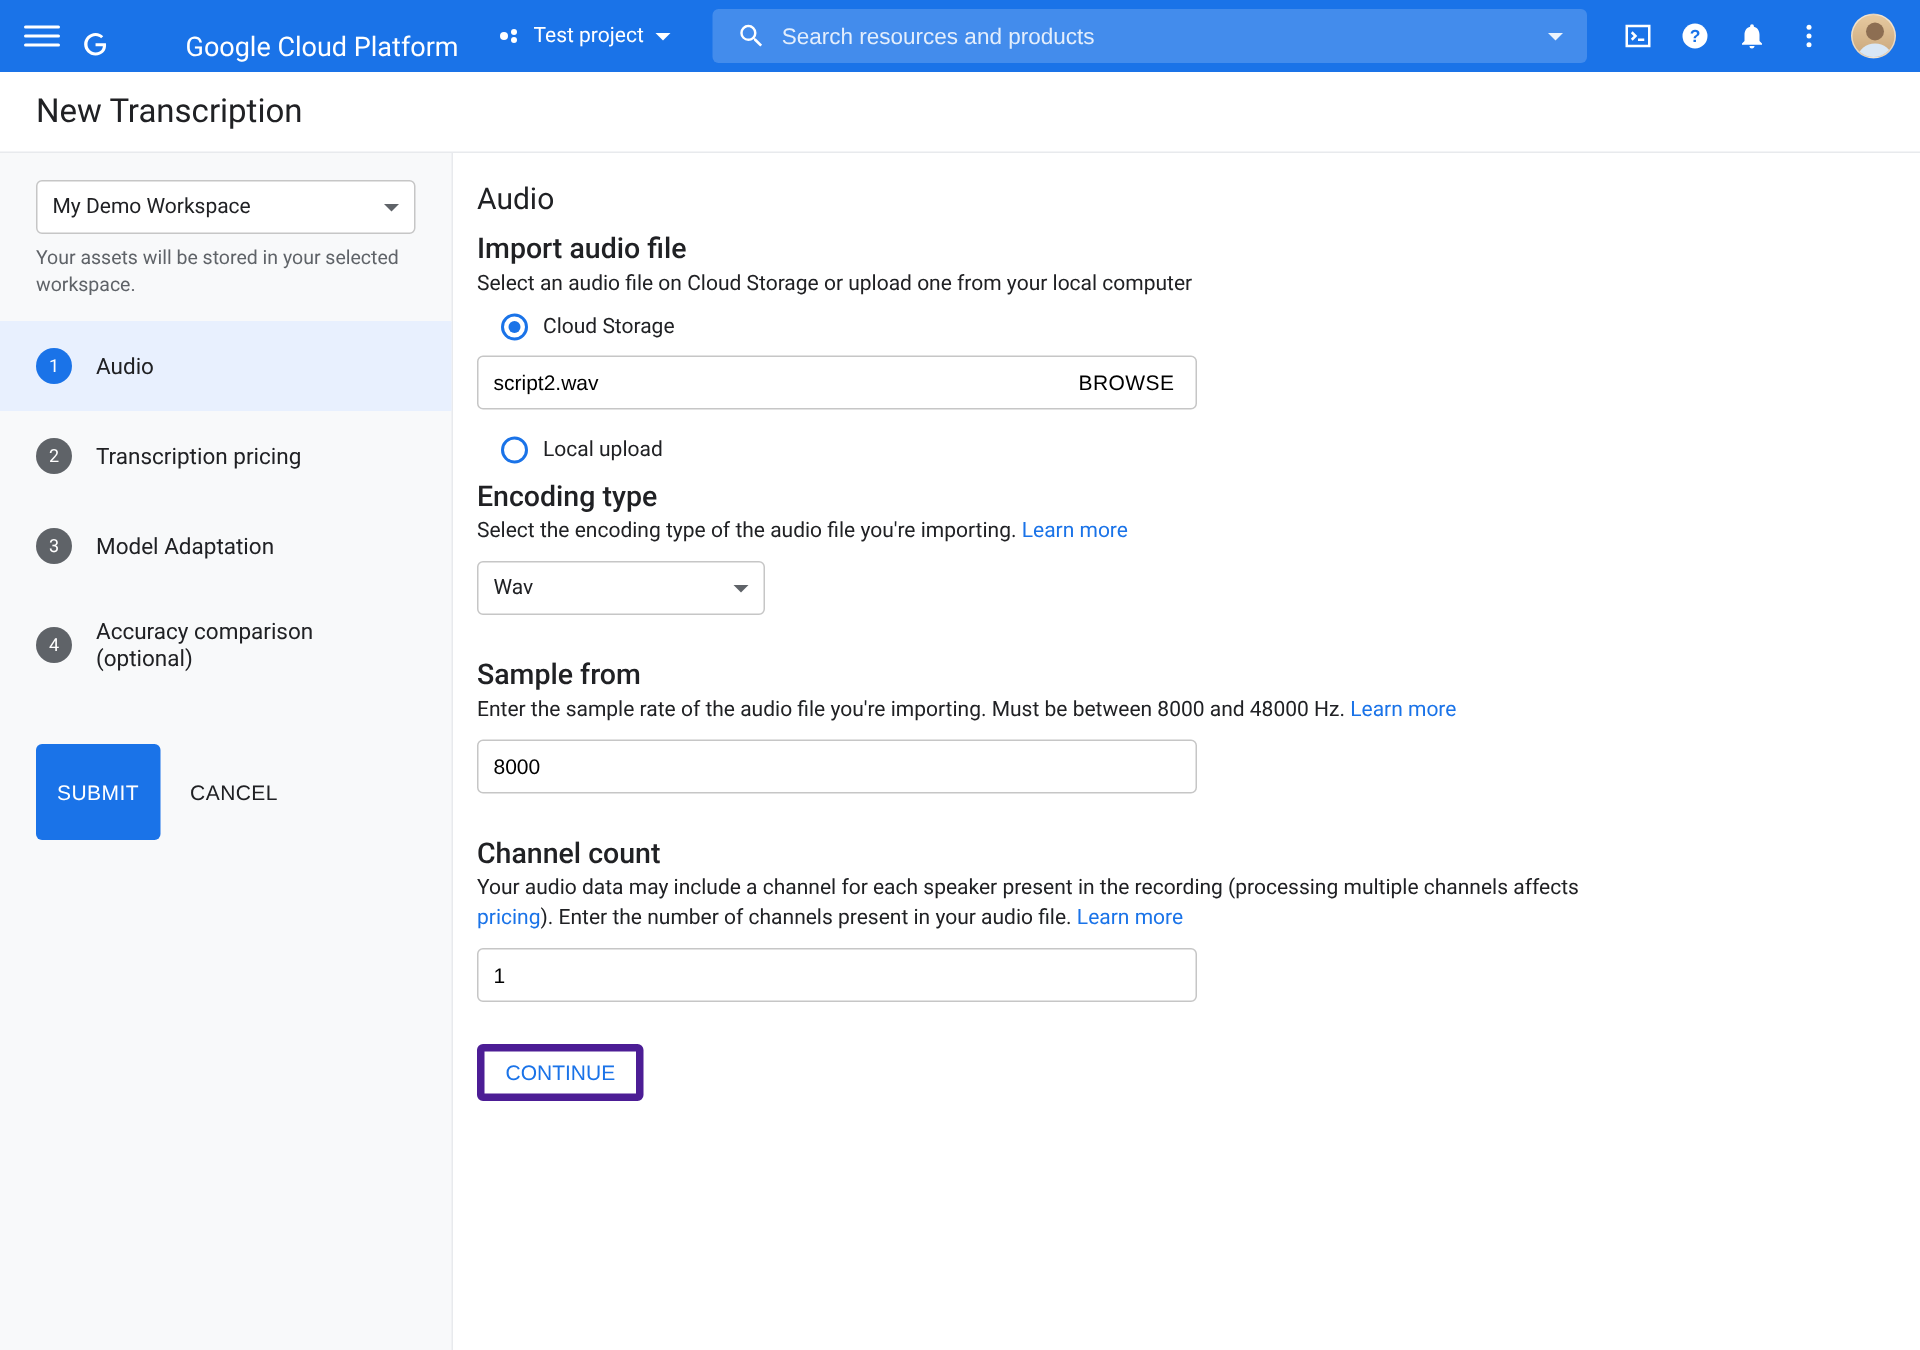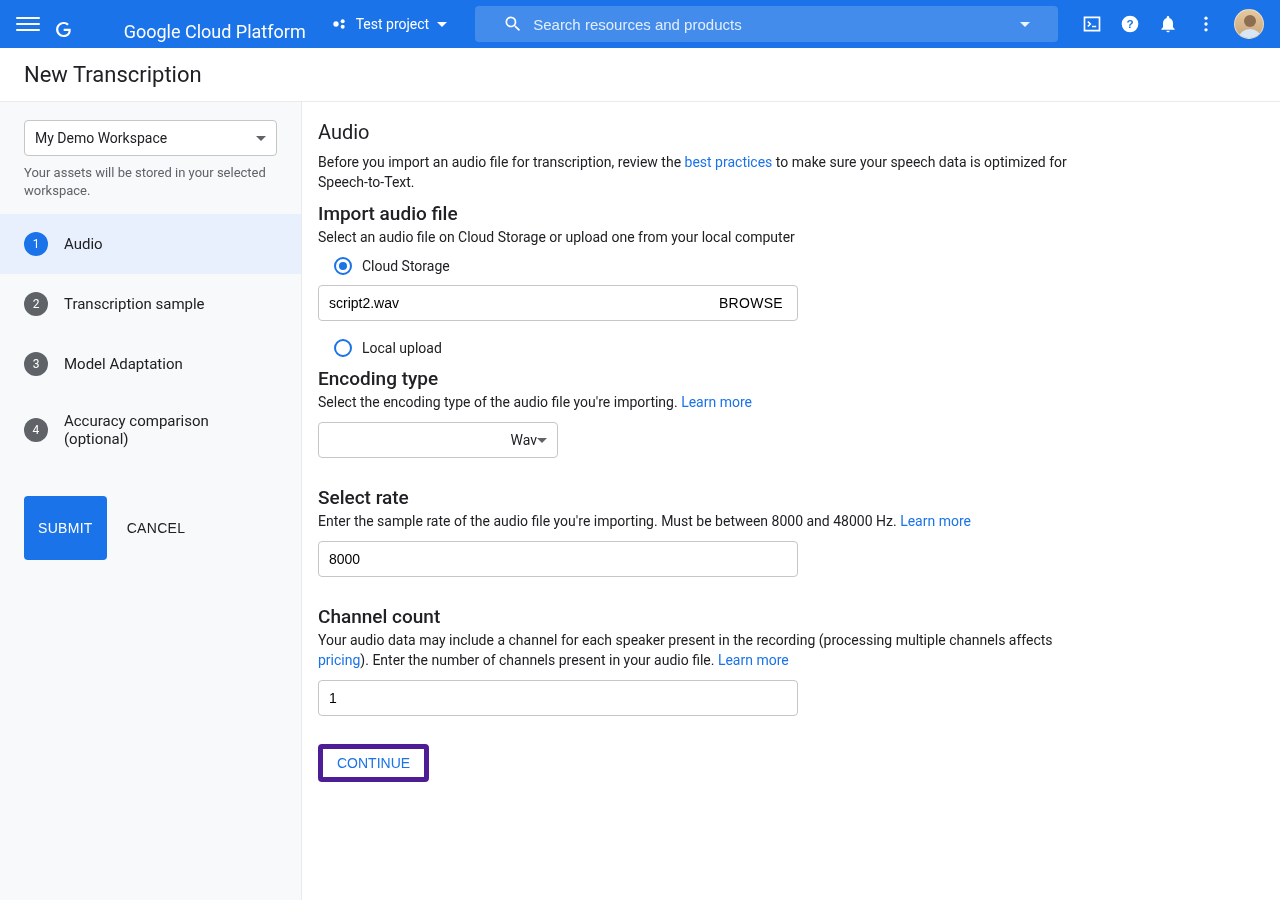--- a/index.html
+++ b/index.html
@@ -6,21 +6,21 @@
 body { font-family: Roboto, "Helvetica Neue", Arial, sans-serif; font-size: 14px; color: #202124; background: #fff; }
 a.link { color: #1a73e8; text-decoration: none; cursor: pointer; }
 
 
 .header { height: 48px; background: #1a73e8; display: flex; align-items: center; padding: 0 16px; color: #fff; }
 .hamburger { width: 24px; height: 24px; display: flex; flex-direction: column; justify-content: center; gap: 4px; cursor: pointer; margin-right: 16px; }
 .hamburger span { height: 2px; background: #fff; border-radius: 1px; }
 .logo { display: flex; align-items: center; gap: 6px; font-size: 18px; margin-right: 18px; margin-top: 15px;}
 .logo svg { height: 20px; }
 .project-picker { display: flex; align-items: center; gap: 8px; cursor: pointer; padding: 6px 8px; border-radius: 2px; }
-.search-box { flex: 1; max-width: 720px; margin-left: 20px; display: flex; align-items: center; background: rgba(255,255,255,0.18); border-radius: 4px; height: 36px; padding: 0 28px; }
+.search-box { flex: 1; max-width: 720px; margin-left: 20px; display: flex; align-items: center; background: rgba(255,255,255,0.18); border-radius: 4px; height: 36px; padding: 0 16px; }
 .search-box input { flex: 1; background: transparent; border: none; outline: none; color: #fff; font-size: 15px; margin-left: 10px; }
 .search-box input::placeholder { color: rgba(255,255,255,0.85); }
 .search-dd { margin-left: 8px; color: #fff; opacity: 0.9; }
 .header-icons { display: flex; align-items: center; gap: 18px; margin-left: 24px; }
 .header-icons .hicon { width: 20px; height: 20px; display: flex; align-items: center; justify-content: center; cursor: pointer; }
 .avatar { width: 30px; height: 30px; border-radius: 50%; background: linear-gradient(#e6c9a0, #c9a67a); border: 1px solid rgba(255,255,255,0.5); overflow: hidden; cursor: pointer; }
 
 
 .page-title-bar { padding: 14px 24px; border-bottom: 1px solid #e8eaed; font-size: 22px; font-weight: 400; }
 
@@ -47,21 +47,21 @@
 h2.section-h { font-size: 20px; font-weight: 400; margin-bottom: 8px; }
 .desc { font-size: 14px; line-height: 20px; color: #202124; margin-bottom: 10px; }
 .field-title { font-weight: 500; font-size: 19px; margin-top: 10px; margin-bottom: 2px; }
 .field-desc { font-size: 14px; line-height: 20px; color: #202124; margin-bottom: 10px; }
 .radio-row { display: flex; align-items: center; gap: 10px; margin: 8px 0; font-size: 14px; padding-left: 16px; }
 .radio-outer { width: 18px; height: 18px; border: 2px solid #1a73e8; border-radius: 50%; display: flex; align-items: center; justify-content: center; cursor: pointer; }
 .radio-inner { width: 8px; height: 8px; background: #1a73e8; border-radius: 50%; }
 .file-row { display: flex; border: 1px solid #c6c6c6; border-radius: 4px; height: 36px; margin: 10px 0 18px; width: 480px; max-width: 100%; }
 .file-row input { flex: 1; border: none; outline: none; padding: 0 10px; font-size: 14px; background: transparent; }
 .browse-btn { padding: 0 14px; height: 100%; background: transparent; border: none; font-weight: 500; font-size: 14px; cursor: pointer; letter-spacing: 0.3px; }
-.select-box { border: 1px solid #c6c6c6; border-radius: 4px; height: 36px; display: flex; align-items: center; justify-content: flex-end; padding: 0 10px; width: 240px; cursor: pointer; font-size: 14px; background: #fff; }
+.select-box { border: 1px solid #c6c6c6; border-radius: 4px; height: 36px; display: flex; align-items: center; justify-content: space-between; padding: 0 10px; width: 192px; cursor: pointer; font-size: 14px; background: #fff; }
 .text-input { border: 1px solid #c6c6c6; border-radius: 4px; height: 36px; padding: 0 10px; width: 480px; max-width: 100%; font-size: 14px; outline: none; display: block; margin-top: 6px; }
 .section-gap { height: 18px; }
 .btn-outline { border: 5px solid #4c1d95; background: #fff; color: #1a73e8; padding: 6px 14px; border-radius: 4px; font-weight: 500; font-size: 14px; cursor: pointer; margin-top: 28px; }
 .caret-down { width: 0; height: 0; border-left: 5px solid transparent; border-right: 5px solid transparent; border-top: 5px solid #5f6368; }
 .caret-down-white { width: 0; height: 0; border-left: 5px solid transparent; border-right: 5px solid transparent; border-top: 5px solid #fff; }
 
 
 .hicon svg { width: 20px; height: 20px; fill: #fff; }
 </style>
 </head>
@@ -142,44 +142,41 @@
     </div>
     <div class="ws-note">Your assets will be stored in your selected workspace.</div>
 
     <div class="steps">
       <div class="step active">
         <div class="num">1</div>
         <div>Audio</div>
       </div>
       <div class="step">
         <div class="num">2</div>
-        <div>Transcription sample</div>
+        <div>Transcription pricing</div>
       </div>
       <div class="step">
         <div class="num">3</div>
         <div>Model Adaptation</div>
       </div>
       <div class="step">
         <div class="num">4</div>
         <div>Accuracy comparison (optional)</div>
       </div>
     </div>
 
     <div class="sidebar-actions">
       <button class="btn-primary">SUBMIT</button>
       <button class="btn-text">CANCEL</button>
     </div>
   </div>
 
   <div class="main">
     <div class="main-inner">
       <h2 class="section-h">Audio</h2>
-      <div class="desc">
-        <span>Before you import an audio file for transcription, review the </span><a class="link">best practices</a><span> to make sure your speech data is optimized for Speech-to-Text.</span>
-      </div>
 
       <div class="field-title">Import audio file</div>
       <div class="field-desc">Select an audio file on Cloud Storage or upload one from your local computer</div>
 
       <div class="radio-row">
         <span class="radio-outer">
             <span class="radio-inner"></span>
           </span>
         <span>Cloud Storage</span>
       </div>
@@ -198,21 +195,21 @@
       <div class="field-desc">
         <span>Select the encoding type of the audio file you're importing. </span><a class="link">Learn more</a>
       </div>
       <div class="select-box">
         <span>Wav</span>
         <span class="caret-down"></span>
       </div>
 
       <div class="section-gap"></div>
 
-      <div class="field-title">Select rate</div>
+      <div class="field-title">Sample from</div>
       <div class="field-desc">
         <span>Enter the sample rate of the audio file you're importing. Must be between 8000 and 48000 Hz. </span><a class="link">Learn more</a>
       </div>
       <input class="text-input" type="text" value="8000" style="">
 
       <div class="section-gap"></div>
 
       <div class="field-title">Channel count</div>
       <div class="field-desc">
         <span>Your audio data may include a channel for each speaker present in the recording (processing multiple channels affects </span><a class="link">pricing</a><span>). Enter the number of channels present in your audio file. </span><a class="link">Learn more</a>

